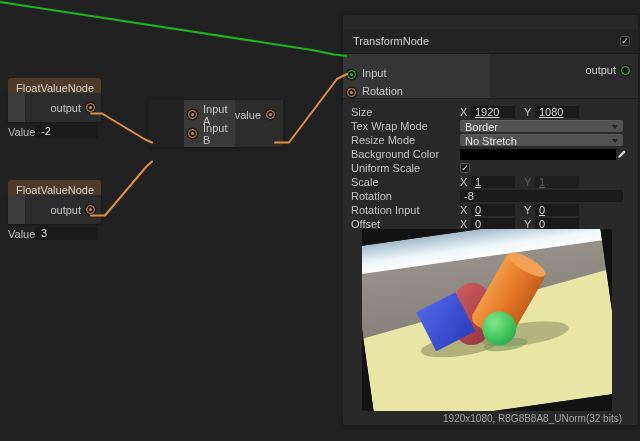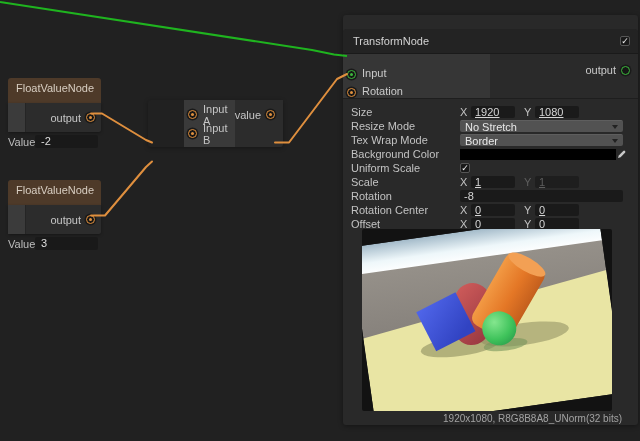--- a/index.html
+++ b/index.html
@@ -11,21 +11,21 @@
   }
   svg.wires { position:absolute; left:0; top:0; z-index:3; pointer-events:none; }
   .node { position:absolute; z-index:2; }
 
   
   .hdr-brown {
     background:#4e3a29; color:#d8cec2; padding-left:8px;
     border-radius:3px 3px 0 0; white-space:nowrap; overflow:hidden;
   }
   .float-node { width:93px; }
-  .float-node .hdr-brown { height:25px; line-height:21px; }
+  .float-node .hdr-brown { height:15px; line-height:21px; }
   .float-node .body {
     height:29px; background:#2c2c2c; display:flex; align-items:stretch;
     border-radius:0 0 2px 2px; box-shadow:0 1px 3px rgba(0,0,0,.35);
   }
   .chip { width:18px; background:#3b3b3b; border-right:1px solid #252525; }
   .out-cell { flex:1; display:flex; align-items:center; justify-content:flex-end; gap:5px; padding-right:6px; color:#c6c6c6; }
 
   .value-row { margin-top:3px; display:flex; align-items:center; height:13px; }
   .value-row .lbl { width:27px; color:#bdbdbd; }
   .value-row .field { flex:1; margin-right:3px; background:#191919; height:13px; line-height:13px; color:#dedede; padding-left:6px; border-radius:2px; }
@@ -206,31 +206,31 @@
     <div class="t-props">
       <div class="trow">
         <span class="plabel">Size</span>
         <span class="axis">X</span>
         <div class="field2 f44">1920</div>
         <span class="axis">Y</span>
         <div class="field2 f44">1080</div>
       </div>
 
       <div class="trow">
+        <span class="plabel">Tex Wrap Mode</span>
+        <div class="dropdown">
+          <span>Border</span>
+          <div class="dd-arrow"></div>
+        </div>
+      </div>
+
+      <div class="trow">
         <span class="plabel">Resize Mode</span>
         <div class="dropdown">
           <span>No Stretch</span>
-          <div class="dd-arrow"></div>
-        </div>
-      </div>
-
-      <div class="trow">
-        <span class="plabel">Tex Wrap Mode</span>
-        <div class="dropdown">
-          <span>Border</span>
           <div class="dd-arrow"></div>
         </div>
       </div>
 
       <div class="trow">
         <span class="plabel">Background Color</span>
         <div class="swatch"></div>
         <div class="dropper">
           <svg width="10" height="10" viewBox="0 0 10 10">
               <path d="M1 9 L1.8 6.4 L6.2 2 Q7.1 1.1 8 2 Q8.9 2.9 8 3.8 L3.6 8.2 Z" fill="#c9c9c9"></path>
@@ -250,21 +250,21 @@
         <span class="axis dis">Y</span>
         <div class="field2 f44 dis">1</div>
       </div>
 
       <div class="trow">
         <span class="plabel">Rotation</span>
         <div class="field2 f163">-8</div>
       </div>
 
       <div class="trow">
-        <span class="plabel">Rotation Center</span>
+        <span class="plabel">Rotation Input</span>
         <span class="axis">X</span>
         <div class="field2 f44">0</div>
         <span class="axis">Y</span>
         <div class="field2 f44">0</div>
       </div>
 
       <div class="trow">
         <span class="plabel">Offset</span>
         <span class="axis">X</span>
         <div class="field2 f44">0</div>

